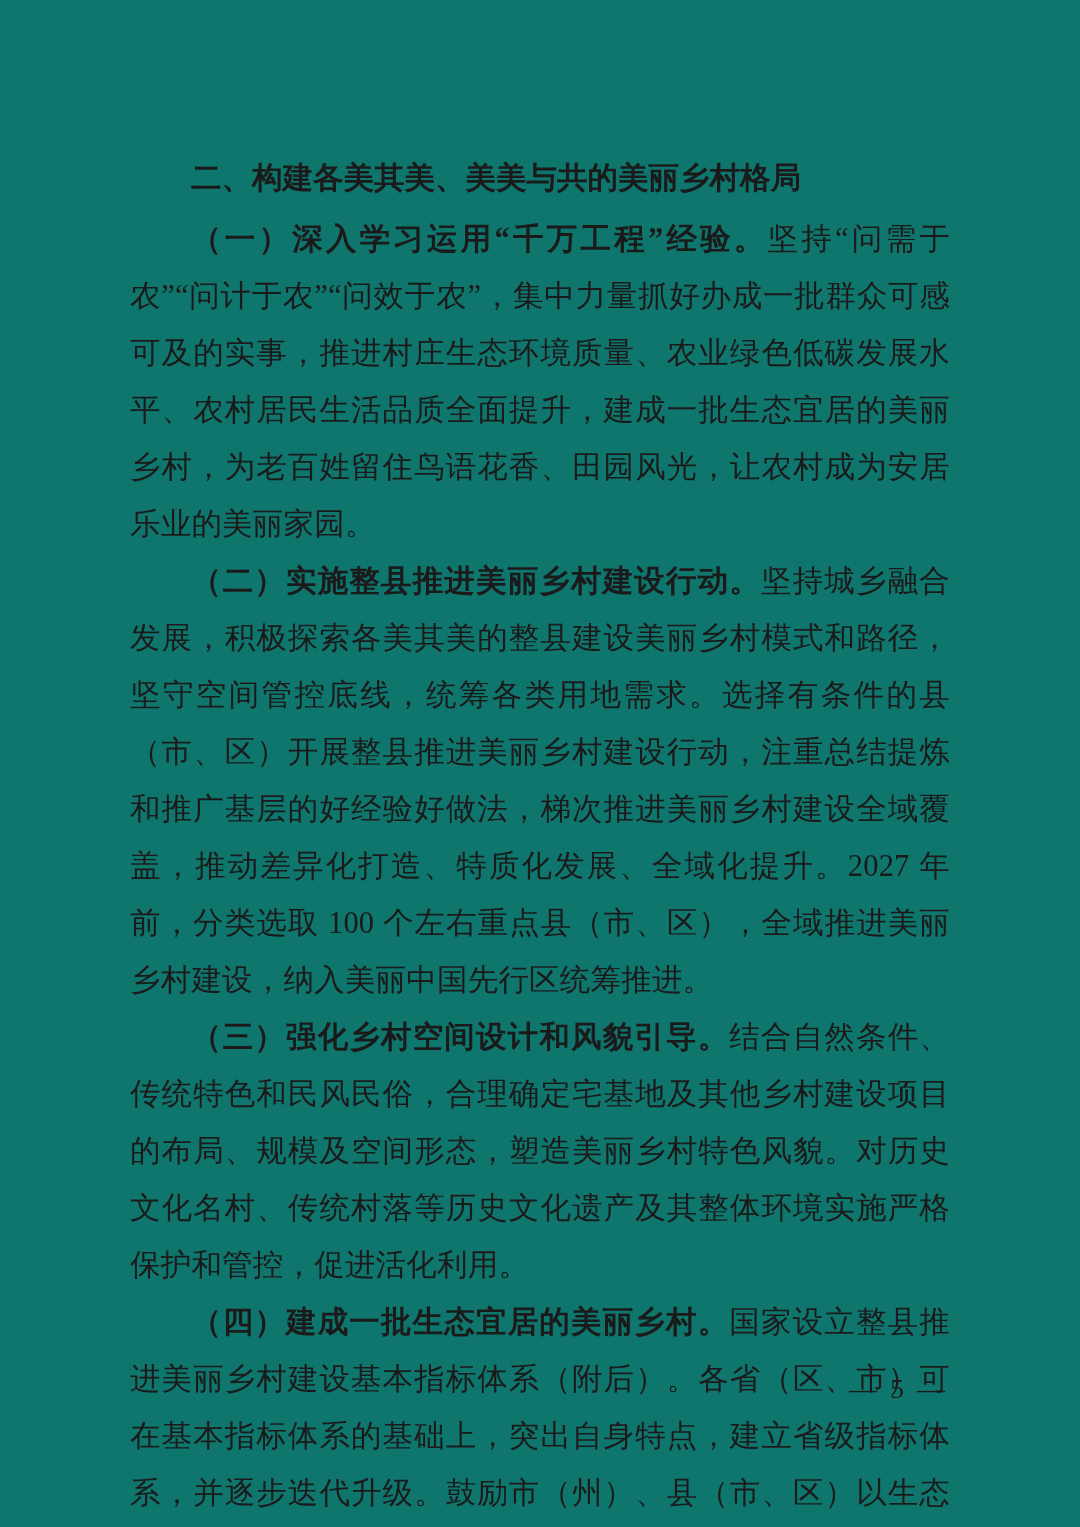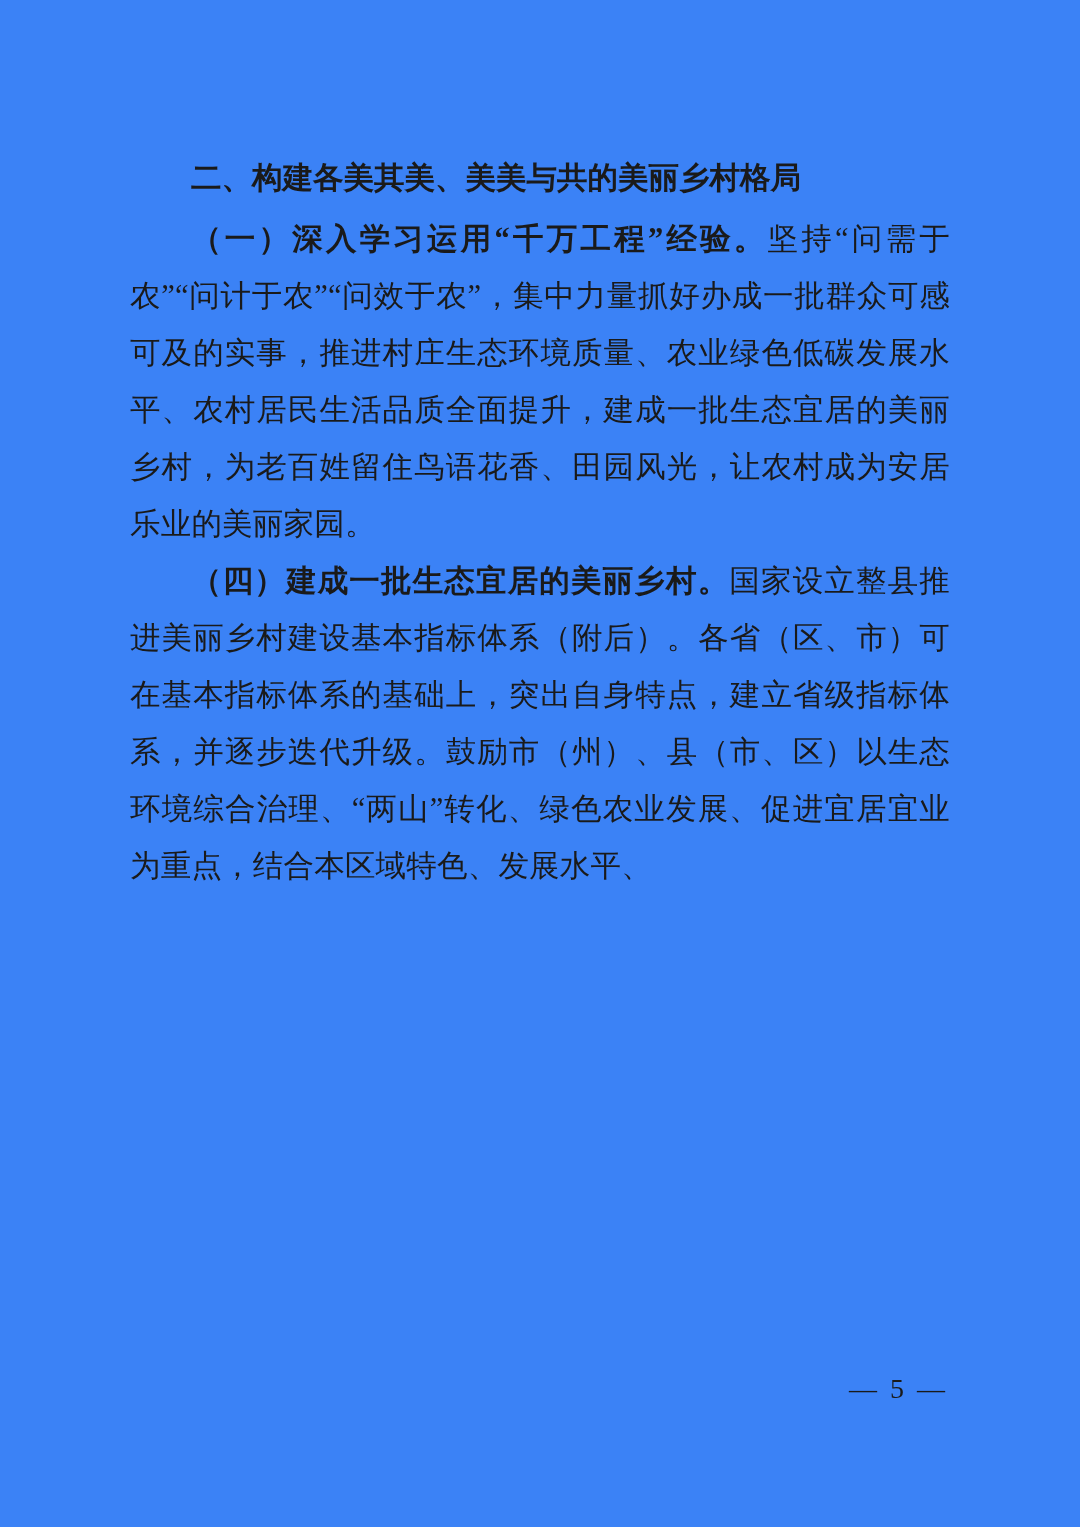--- a/index.html
+++ b/index.html
@@ -4,21 +4,21 @@
 <style>
   html, body {
     margin: 0;
     padding: 0;
     background: #ffffff;
   }
   .page {
     position: relative;
     width: 1080px;
     height: 1527px;
-    background: #3b82f6;
+    background: #0f766e;
     box-sizing: border-box;
     padding: 150px 130px 60px 130px;
     font-family: "Liberation Serif", "DejaVu Serif", serif;
     color: #1a1a1a;
     overflow: hidden;
   }
   .doc-body {
     font-size: 30.5px;
     line-height: 57px;
     text-align: justify;
@@ -53,21 +53,23 @@
 <body>
 
 <div class="page">
 
   <h2 class="section-heading">二、构建各美其美、美美与共的美丽乡村格局</h2>
 
   <div class="doc-body">
 
     <p class="para"><span class="lead">（一）深入学习运用“千万工程”经验。</span><span>坚持“问需于农”“问计于农”“问效于农”，集中力量抓好办成一批群众可感可及的实事，推进村庄生态环境质量、农业绿色低碳发展水平、农村居民生活品质全面提升，建成一批生态宜居的美丽乡村，为老百姓留住鸟语花香、田园风光，让农村成为安居乐业的美丽家园。</span></p>
 
+    <p class="para"><span class="lead">（二）实施整县推进美丽乡村建设行动。</span><span>坚持城乡融合发展，积极探索各美其美的整县建设美丽乡村模式和路径，坚守空间管控底线，统筹各类用地需求。选择有条件的县（市、区）开展整县推进美丽乡村建设行动，注重总结提炼和推广基层的好经验好做法，梯次推进美丽乡村建设全域覆盖，推动差异化打造、特质化发展、全域化提升。2027 年前，分类选取 100 个左右重点县（市、区），全域推进美丽乡村建设，纳入美丽中国先行区统筹推进。</span></p>
 
+    <p class="para"><span class="lead">（三）强化乡村空间设计和风貌引导。</span><span>结合自然条件、传统特色和民风民俗，合理确定宅基地及其他乡村建设项目的布局、规模及空间形态，塑造美丽乡村特色风貌。对历史文化名村、传统村落等历史文化遗产及其整体环境实施严格保护和管控，促进活化利用。</span></p>
 
     <p class="para"><span class="lead">（四）建成一批生态宜居的美丽乡村。</span><span>国家设立整县推进美丽乡村建设基本指标体系（附后）。各省（区、市）可在基本指标体系的基础上，突出自身特点，建立省级指标体系，并逐步迭代升级。鼓励市（州）、县（市、区）以生态环境综合治理、“两山”转化、绿色农业发展、促进宜居宜业为重点，结合本区域特色、发展水平、</span></p>
 
   </div>
 
   <div class="page-number">— 5 —</div>
 
 </div>
 
 </body></html>

